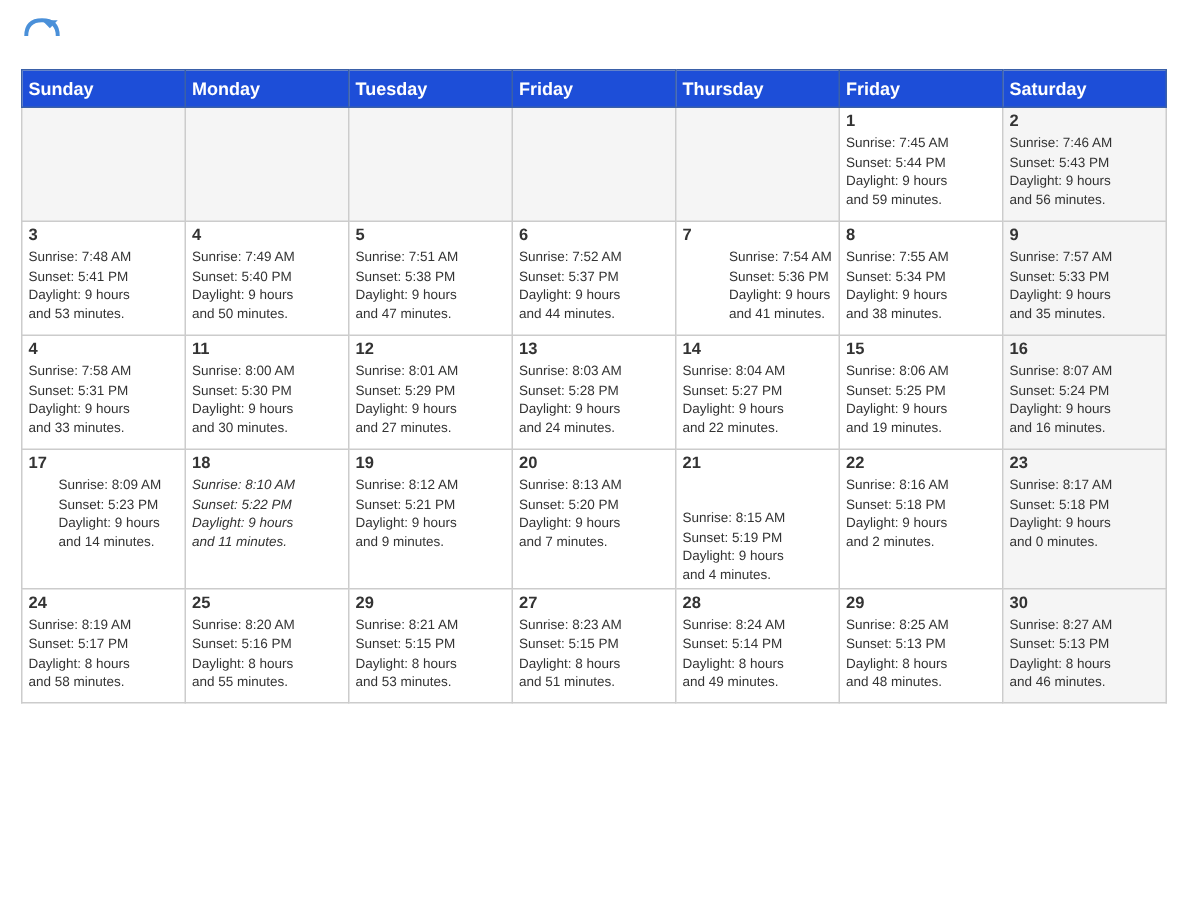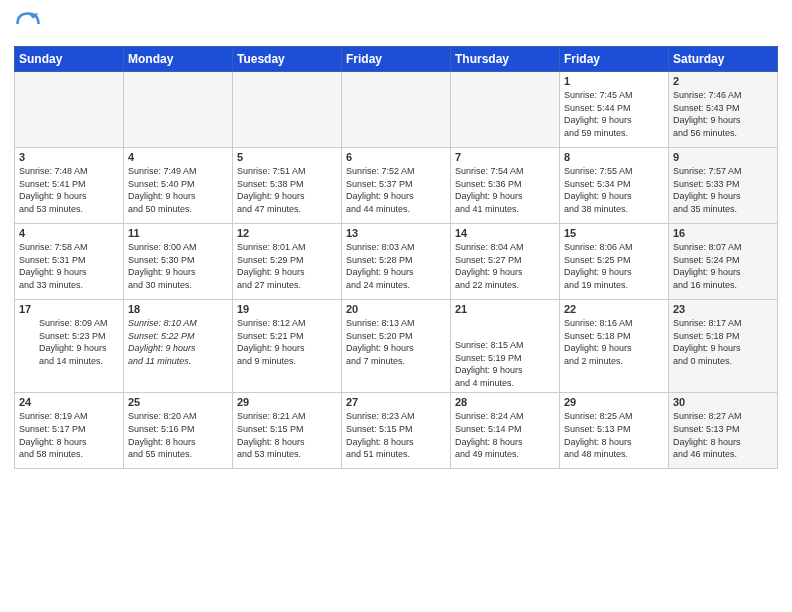--- a/index.html
+++ b/index.html
@@ -172,21 +172,21 @@
           </td>
           <td>
             <span class="day-num">6</span>
             <div class="day-detail" style="white-space: pre-line;">Sunrise: 7:52 AM
 Sunset: 5:37 PM
 Daylight: 9 hours
 and 44 minutes.</div>
           </td>
           <td>
             <span class="day-num">7</span>
-            <div class="day-detail" style="white-space: pre-line;">Sunrise: 7:54 AM
+            <div class="day-detail" style="white-space: pre-line; margin-left: 31px;">Sunrise: 7:54 AM
 Sunset: 5:36 PM
 Daylight: 9 hours
 and 41 minutes.</div>
           </td>
           <td>
             <span class="day-num">8</span>
             <div class="day-detail" style="white-space: pre-line;">Sunrise: 7:55 AM
 Sunset: 5:34 PM
 Daylight: 9 hours
 and 38 minutes.</div>

